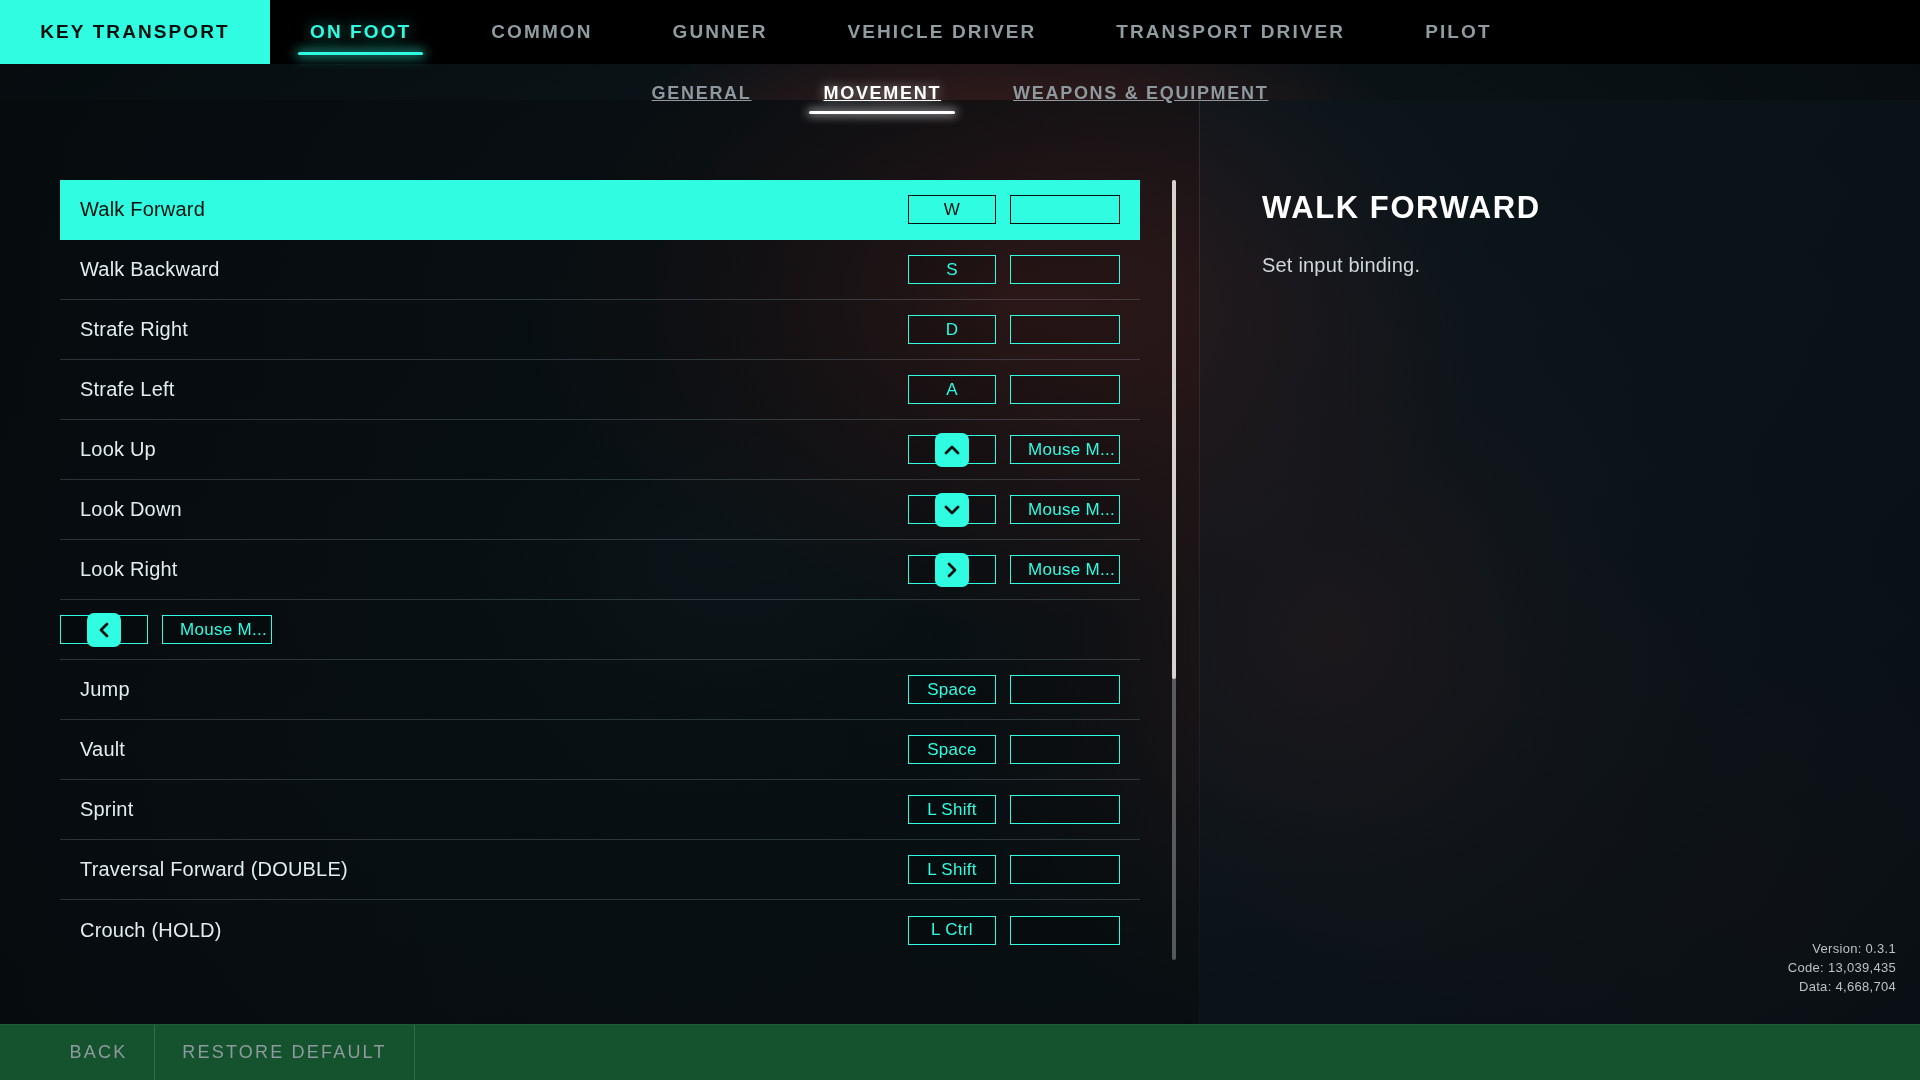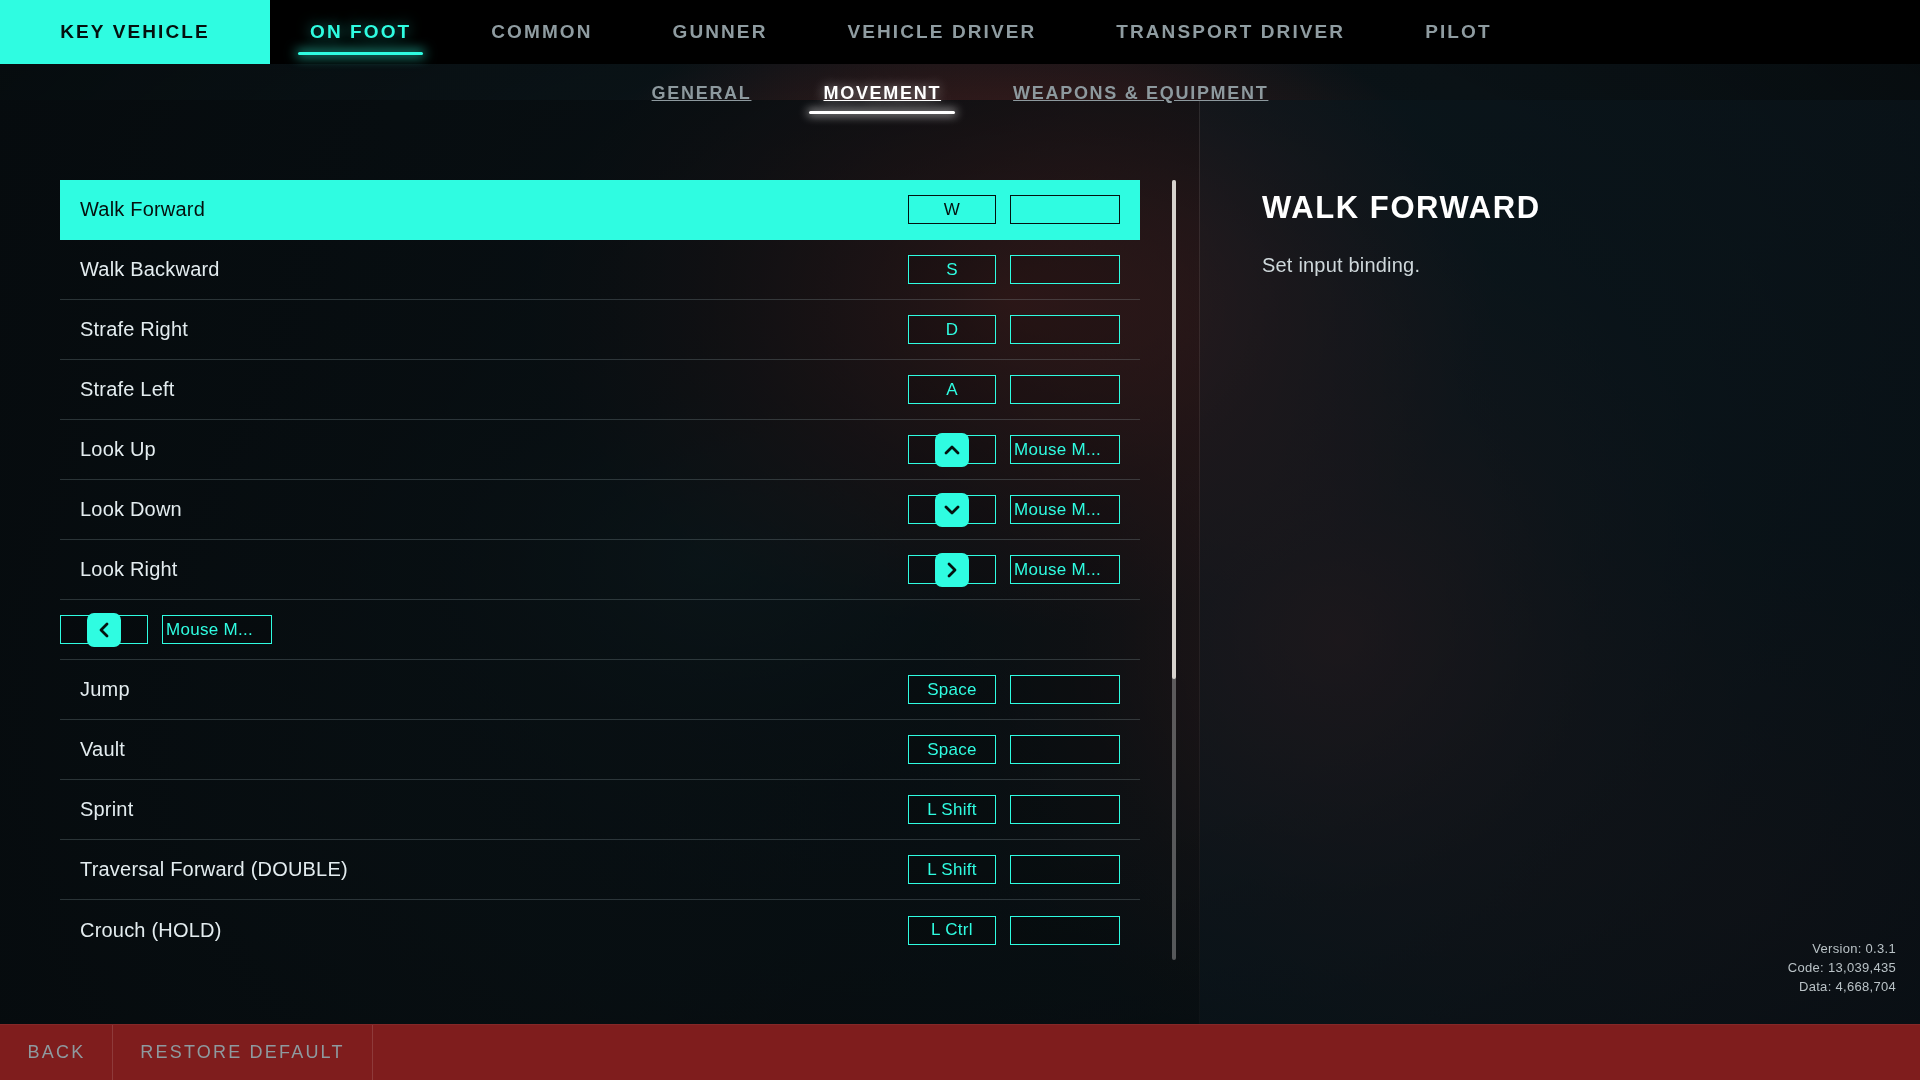--- a/index.html
+++ b/index.html
@@ -115,21 +115,21 @@
     display:flex; align-items:center; justify-content:center;
     font-size:17px; color:#2ffce1; letter-spacing:0.3px;
     background:rgba(0,0,0,0.12);
   }
   .bind-box.wide { width:110px; }
   .row.selected .bind-box { border-color:#04120f; color:#04120f; background:transparent; }
 
   .bind-box.empty { color:transparent; }
 
   .bind-box.truncate {
-    justify-content:flex-start; padding-left:3px;
+    justify-content:flex-start; padding-left:17px;
     overflow:hidden; white-space:nowrap;
   }
 
   
   .chev {
     position:absolute; left:50%; top:50%; transform:translate(-50%,-50%);
     width:34px; height:34px; border-radius:7px; background:#2ffce1;
     display:flex; align-items:center; justify-content:center;
     z-index:2;
   }
@@ -156,22 +156,23 @@
 
   
   .version {
     position:absolute; right:24px; bottom:84px; text-align:right; z-index:6;
     font-size:13px; line-height:19px; color:#b9c2c6; letter-spacing:0.3px;
   }
 
   
   .bottombar {
     position:absolute; left:0; bottom:0; width:1920px; height:56px;
-    background:#7f1d1d; display:flex; align-items:stretch; z-index:6;
+    background:#14532d; display:flex; align-items:stretch; z-index:6;
     border-top:1px solid rgba(255,255,255,0.05);
+    padding-left:42px;
   }
   .bbtn {
     display:flex; align-items:center; justify-content:center;
     font-size:18px; font-weight:400; letter-spacing:2.2px; color:#8e9a9f;
     border-right:1px solid rgba(255,255,255,0.13);
   }
   .bbtn.back { width:113px; }
   .bbtn.restore { width:260px; }
   .bbtn:first-child { border-left:1px solid rgba(255,255,255,0.0); }
 </style>
@@ -180,21 +181,21 @@
 
 <div id="app">
 
   <div class="bg"></div>
   <div class="bg-vignette"></div>
   <div class="scrim-left"></div>
   <div class="scrim-right"></div>
   <div class="panel-edge"></div>
 
   <div class="topbar">
-    <div class="brand-tab">KEY VEHICLE</div>
+    <div class="brand-tab">KEY TRANSPORT</div>
     <div class="maintabs" id="maintabs">
         <div class="mtab active">
           <span>ON FOOT</span>
         </div>
         <div class="mtab">
           <span>COMMON</span>
         </div>
         <div class="mtab">
           <span>GUNNER</span>
         </div>

